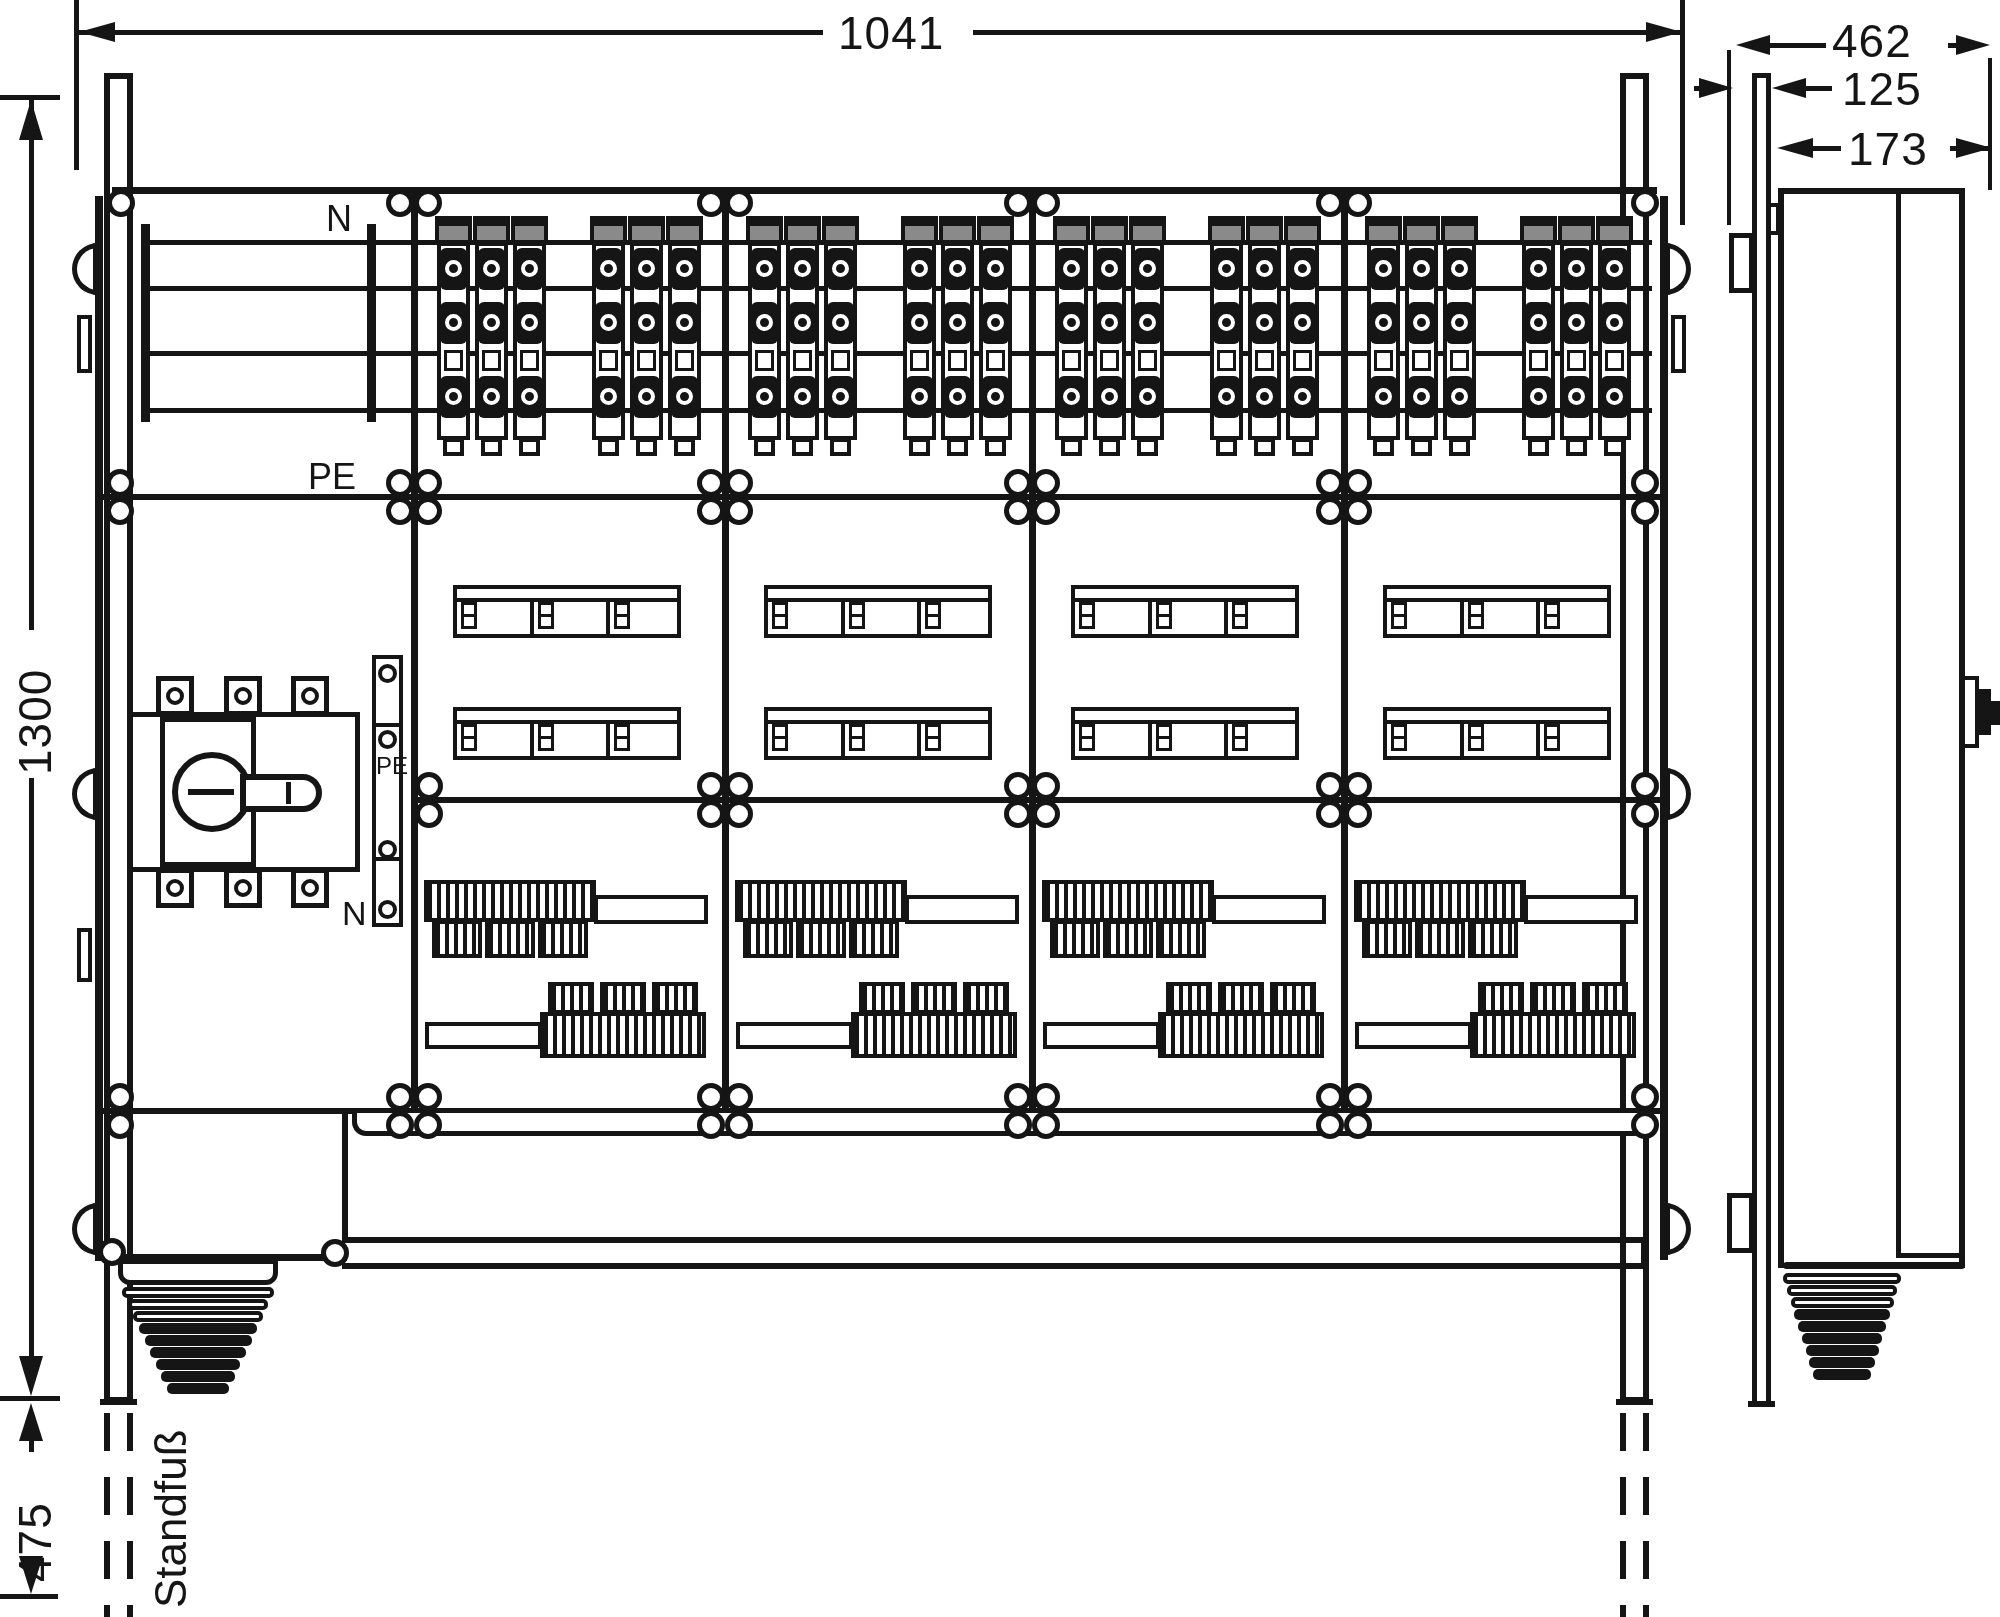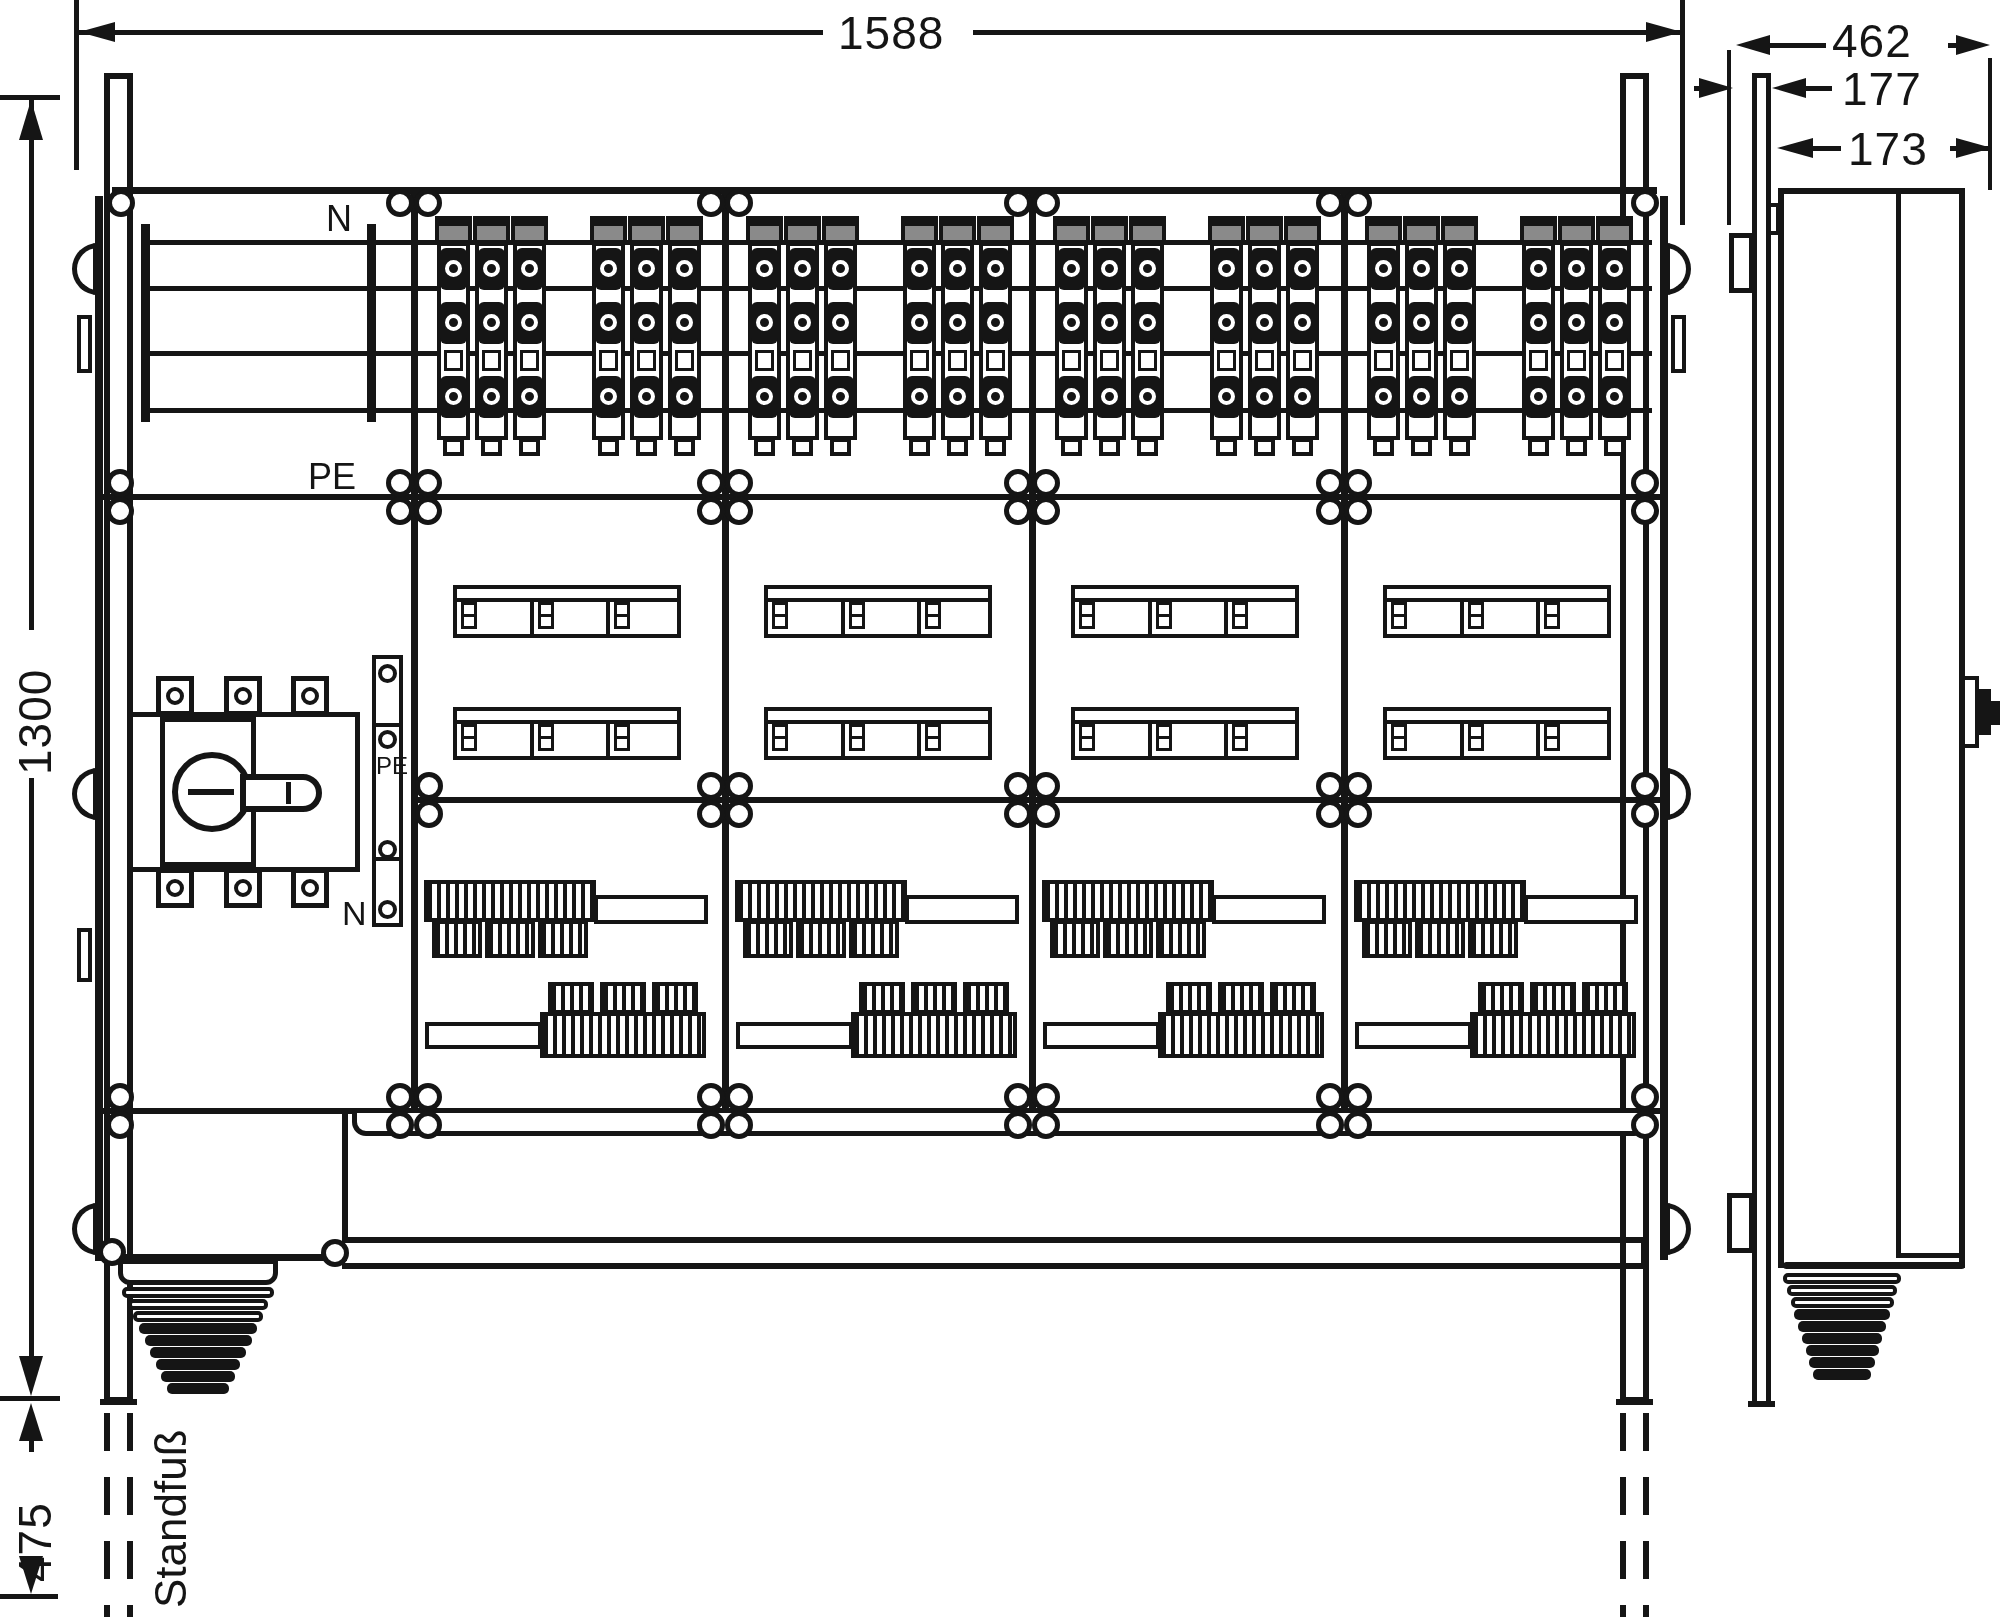--- a/index.html
+++ b/index.html
@@ -23,21 +23,21 @@
 <body>
 
 <div id="stage">
 
   <div class="ln" style="left:74px;top:0;width:5px;height:170px;"></div>
   <div class="ln" style="left:1680px;top:0;width:5px;height:225px;"></div>
   <div class="ln" style="left:79px;top:30px;width:744px;height:5px;"></div>
   <div class="ln" style="left:973px;top:30px;width:709px;height:5px;"></div>
   <div class="ar" style="left:79px;top:22px;border-width:10px 36px 10px 0;border-right-color:#151515;"></div>
   <div class="ar" style="left:1646px;top:22px;border-width:10px 0 10px 36px;border-left-color:#151515;"></div>
-  <div class="dimtxt" style="left:838px;top:6px;">1588</div>
+  <div class="dimtxt" style="left:838px;top:6px;">1041</div>
 
   <div class="ln" style="left:0;top:95px;width:60px;height:5px;"></div>
   <div class="ln" style="left:0;top:1396px;width:60px;height:5px;"></div>
   <div class="ln" style="left:0;top:1594px;width:58px;height:5px;"></div>
   <div class="ln" style="left:29px;top:100px;width:5px;height:530px;"></div>
   <div class="ln" style="left:29px;top:778px;width:5px;height:580px;"></div>
   <div class="ar" style="left:19px;top:100px;border-width:0 12px 40px 12px;border-bottom-color:#151515;"></div>
   <div class="ar" style="left:19px;top:1356px;border-width:40px 12px 0 12px;border-top-color:#151515;"></div>
   <div class="vtxt dimtxt" style="left:8px;top:775px;">1300</div>
   <div class="ar" style="left:19px;top:1403px;border-width:0 12px 38px 12px;border-bottom-color:#151515;"></div>
@@ -50,21 +50,21 @@
   <div class="ar" style="left:1736px;top:35px;border-width:10px 34px 10px 0;border-right-color:#151515;"></div>
   <div class="ln" style="left:1766px;top:43px;width:60px;height:5px;"></div>
   <div class="dimtxt" style="left:1832px;top:14px;">462</div>
   <div class="ln" style="left:1948px;top:43px;width:10px;height:5px;"></div>
   <div class="ar" style="left:1956px;top:35px;border-width:10px 0 10px 34px;border-left-color:#151515;"></div>
 
   <div class="ln" style="left:1694px;top:86px;width:14px;height:5px;"></div>
   <div class="ar" style="left:1699px;top:78px;border-width:10px 0 10px 34px;border-left-color:#151515;"></div>
   <div class="ar" style="left:1772px;top:78px;border-width:10px 34px 10px 0;border-right-color:#151515;"></div>
   <div class="ln" style="left:1806px;top:86px;width:26px;height:5px;"></div>
-  <div class="dimtxt" style="left:1842px;top:62px;">177</div>
+  <div class="dimtxt" style="left:1842px;top:62px;">125</div>
 
   <div class="ar" style="left:1777px;top:138px;border-width:10px 36px 10px 0;border-right-color:#151515;"></div>
   <div class="ln" style="left:1813px;top:146px;width:28px;height:5px;"></div>
   <div class="dimtxt" style="left:1848px;top:122px;">173</div>
   <div class="ln" style="left:1950px;top:146px;width:38px;height:5px;"></div>
   <div class="ar" style="left:1956px;top:138px;border-width:10px 0 10px 36px;border-left-color:#151515;"></div>
 
   <div>
 
     <div class="box" style="left:104px;top:73px;width:29px;height:1330px;border-width:6px;"></div>

